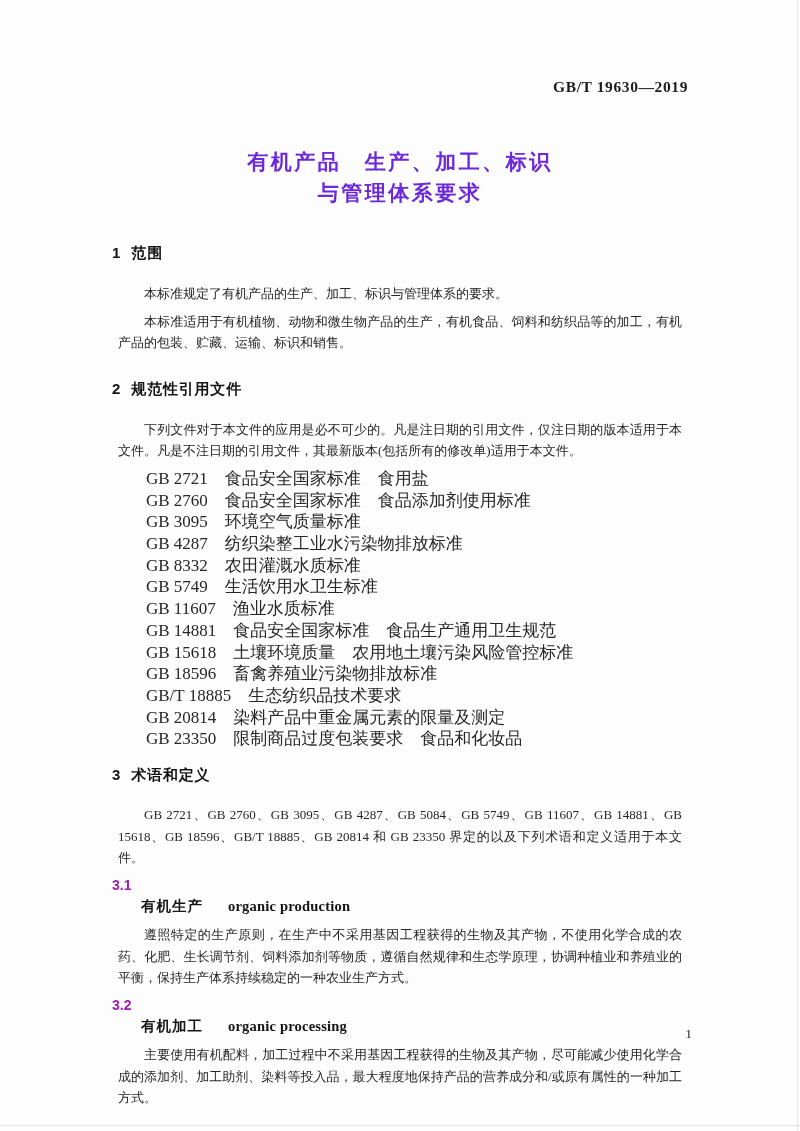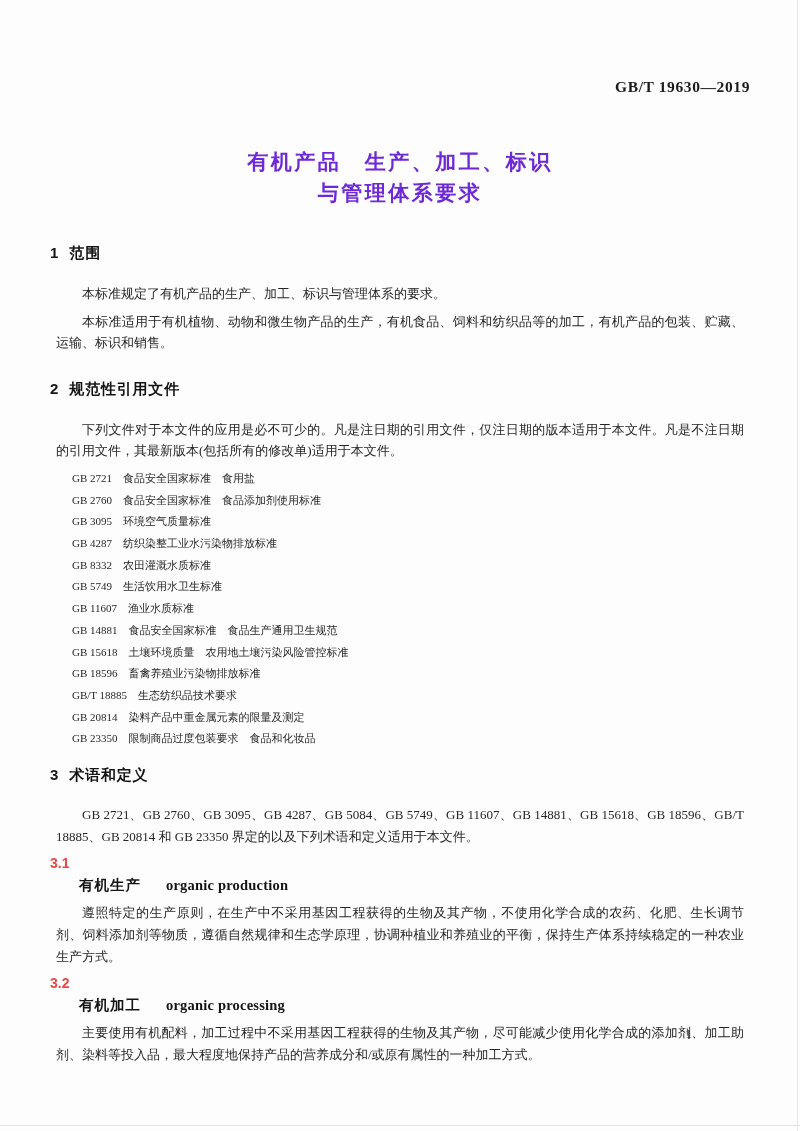--- a/index.html
+++ b/index.html
@@ -9,21 +9,21 @@
     font-family:"Liberation Serif", serif;
     color:#2b2b2b;
     overflow:hidden;
   }
   .page {
     position:relative;
     width:800px; height:1131px;
     background:#fdfdfd;
     overflow:hidden;
   }
-  .content { padding:0 50px; }
+  .content { padding:0 112px; }
 
   .header-code {
     padding-top:78px;
     text-align:right;
     font-family:"Liberation Serif", serif;
     font-weight:bold;
     font-size:15.5px;
     letter-spacing:0.6px;
     color:#1c1c1c;
   }
@@ -53,33 +53,33 @@
     margin:6px;
     font-size:13px;
     line-height:21.6px;
     text-indent:2em;
     text-align:justify;
     color:#262626;
   }
 
   .ref-list { margin:0; padding:0; list-style:none; }
   .ref-item {
-    font-size:11px;
+    font-size:17px;
     line-height:21.7px;
     padding-left:2em;
     color:#262626;
     white-space:nowrap;
   }
 
   .clause-num {
     font-family:"Liberation Sans", sans-serif;
     font-weight:bold;
     font-size:14px;
     line-height:21.6px;
-    color:#ef4444;
+    color:#a21caf;
   }
   .term-line {
     padding-left:2em;
     font-size:14.5px;
     line-height:21.6px;
     font-weight:bold;
     color:#141414;
   }
   .term-cn { font-family:"Liberation Sans", sans-serif; letter-spacing:1px; }
   .term-en { font-family:"Liberation Serif", serif; margin-left:25px; letter-spacing:0.2px; }

